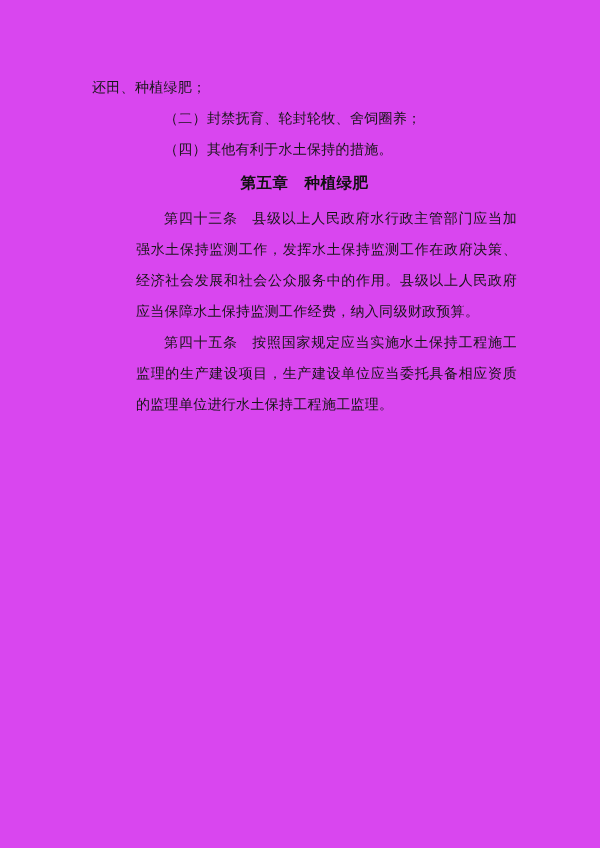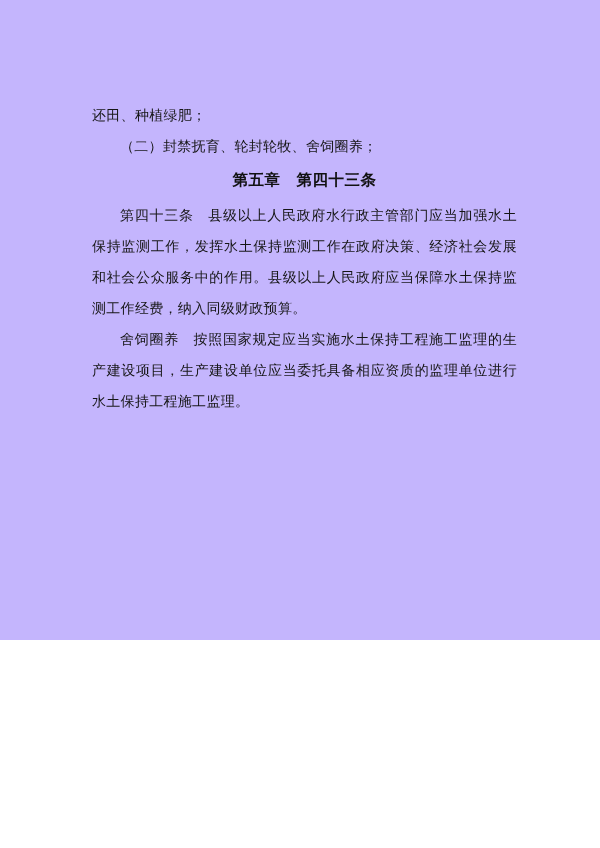--- a/index.html
+++ b/index.html
@@ -9,50 +9,51 @@
   }
   body {
     width: 600px;
     height: 848px;
     overflow: hidden;
     font-family: "Liberation Serif", "DejaVu Serif", serif;
   }
   .page {
     box-sizing: border-box;
     width: 600px;
-    height: 640px;
-    background: #c4b5fd;
-    padding: 100px 83px 0 92px;
+    height: 848px;
+    background: #d946ef;
+    padding: 72px 83px 0 92px;
     color: #161616;
   }
   .doc p {
     margin: 0;
     font-size: 14px;
     line-height: 31px;
     text-align: justify;
     text-justify: inter-ideograph;
     letter-spacing: 0.3px;
   }
   .doc p.continuation { text-indent: 0; }
   .doc p.list-item,
-  .doc p.article { text-indent: 2em; }
+  .doc p.article { text-indent: 2em; margin-left: 44px; }
   .doc h2.chapter-heading {
     margin: 2px 0 4px 0;
     font-size: 15.5px;
     line-height: 32px;
     font-weight: bold;
     text-align: center;
     letter-spacing: 0.5px;
     color: #111111;
   }
 </style>
 </head>
 <body>
 
 <main class="page">
   <div class="doc" id="doc-body">
       <p class="continuation">还田、种植绿肥；</p>
       <p class="list-item">（二）封禁抚育、轮封轮牧、舍饲圈养；</p>
-      <h2 class="chapter-heading">第五章　第四十三条</h2>
+      <p class="list-item">（四）其他有利于水土保持的措施。</p>
+      <h2 class="chapter-heading">第五章　种植绿肥</h2>
       <p class="article">第四十三条　县级以上人民政府水行政主管部门应当加强水土保持监测工作，发挥水土保持监测工作在政府决策、经济社会发展和社会公众服务中的作用。县级以上人民政府应当保障水土保持监测工作经费，纳入同级财政预算。</p>
-      <p class="article">舍饲圈养　按照国家规定应当实施水土保持工程施工监理的生产建设项目，生产建设单位应当委托具备相应资质的监理单位进行水土保持工程施工监理。</p>
+      <p class="article">第四十五条　按照国家规定应当实施水土保持工程施工监理的生产建设项目，生产建设单位应当委托具备相应资质的监理单位进行水土保持工程施工监理。</p>
     </div>
 </main>
 
 </body></html>

